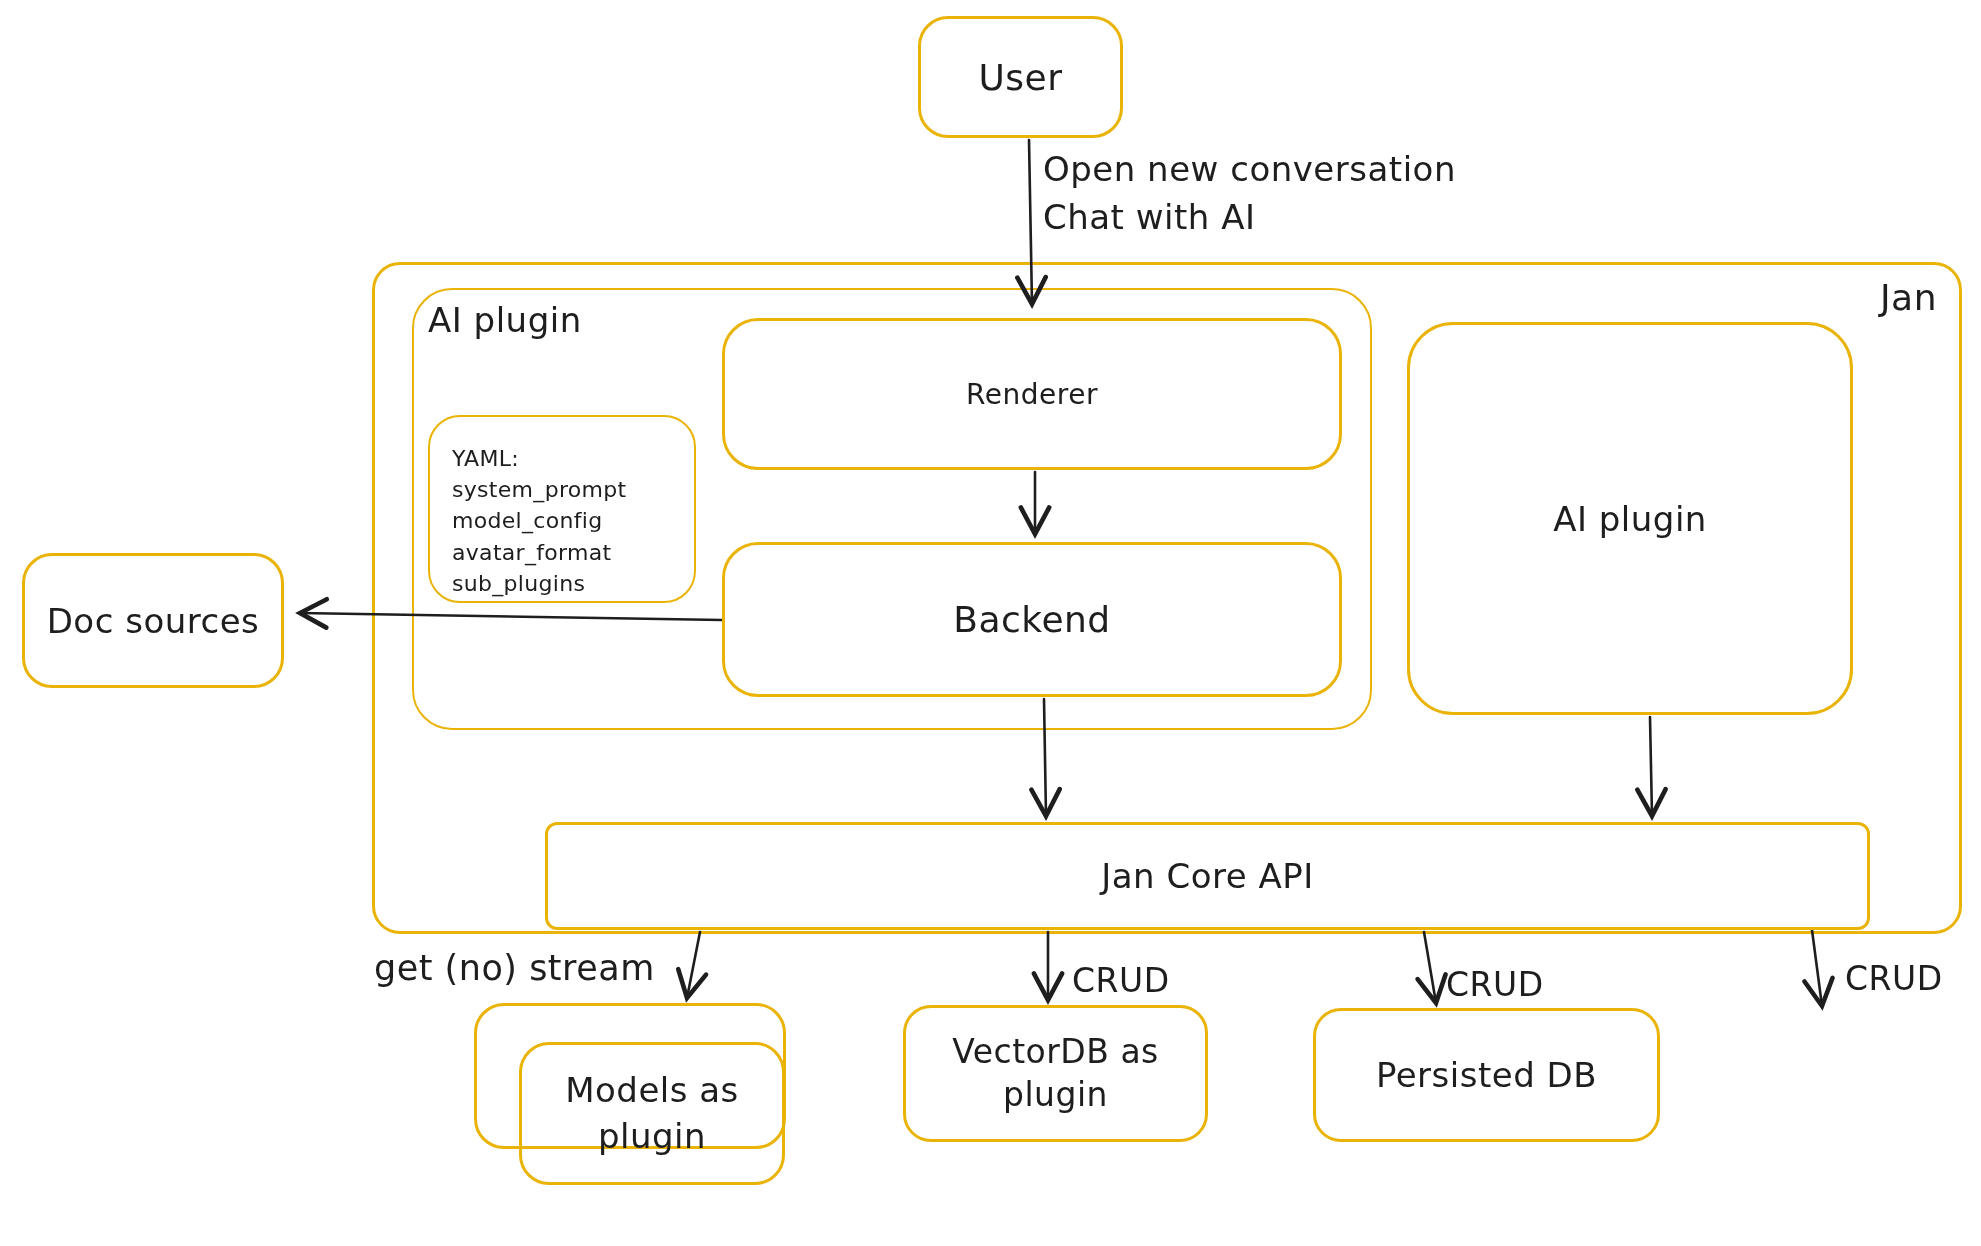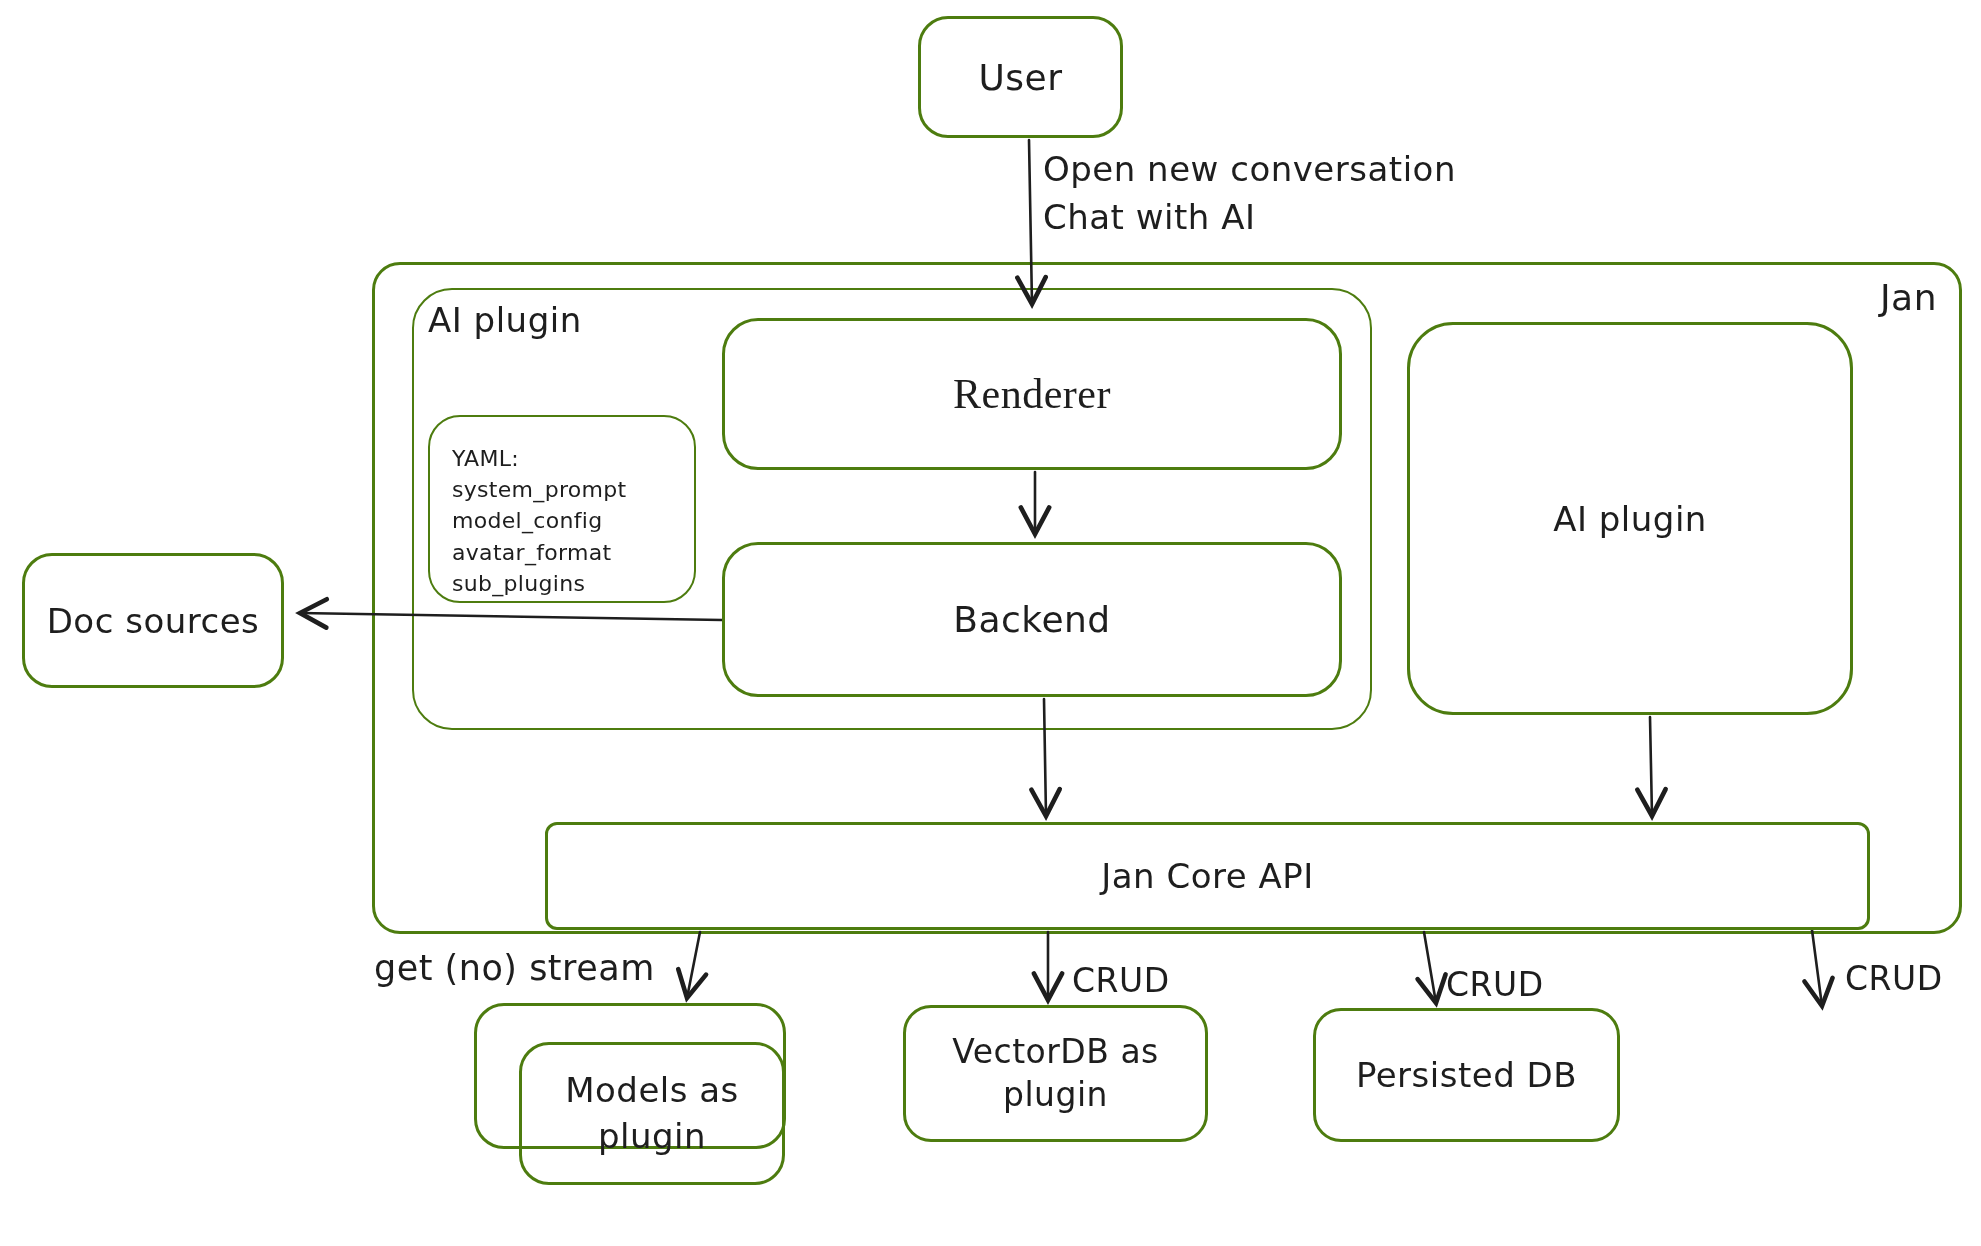--- a/index.html
+++ b/index.html
@@ -6,21 +6,21 @@
   #canvas{
     position:relative;
     width:1981px;height:1246px;
     background:#ffffff;
     font-family:"DejaVu Sans", sans-serif;
     color:#1e1e1e;
     overflow:hidden;
   }
   .node{
     position:absolute;
-    border:3px solid #4d7c0f;
+    border:3px solid #eab308;
     background:#ffffff;
     box-sizing:border-box;
   }
   .node .lbl{
     font-size:34px;
     letter-spacing:0.5px;
     white-space:pre-line;
     text-align:center;
   }
   .center{
@@ -47,21 +47,21 @@
   #n-yaml .yline{font-size:22px;line-height:1.42;letter-spacing:0.3px;}
   #n-backend{left:722px;top:542px;width:620px;height:155px;border-radius:36px;}
   #n-ai-right{left:1407px;top:322px;width:446px;height:393px;border-radius:46px;}
   #n-doc{left:22px;top:553px;width:262px;height:135px;border-radius:30px;}
   #n-jancore{left:545px;top:822px;width:1325px;height:108px;border-radius:12px;}
   #n-models-back{left:474px;top:1003px;width:312px;height:146px;border-radius:30px;}
   #n-models-front{left:519px;top:1042px;width:266px;height:143px;border-radius:30px;background:transparent;}
   #n-models-front .lbl{line-height:1.35;}
   #n-vectordb{left:903px;top:1005px;width:305px;height:137px;border-radius:28px;}
   #n-vectordb .lbl{font-size:33px;line-height:1.3;}
-  #n-pdb{left:1313px;top:1008px;width:307px;height:134px;border-radius:28px;}
+  #n-pdb{left:1313px;top:1008px;width:347px;height:134px;border-radius:28px;}
   #n-pfs{left:1653px;top:1012px;width:302px;height:135px;border-radius:28px;}
 
   
   #e-user-lbl{left:1043px;top:146px;}
   #e-getstream{left:374px;top:944px;font-size:35px;}
   #e-crud-vdb{left:1072px;top:958px;font-size:33px;}
   #e-crud-pdb{left:1446px;top:962px;font-size:33px;}
   #e-crud-pfs{left:1845px;top:956px;font-size:33px;}
 </style>
 </head>
@@ -95,21 +95,21 @@
   </svg>
 
   <div class="node center" id="n-user">
     <div class="lbl" style="font-size:36px;">User</div>
   </div>
 
   <div class="floatlbl" id="e-user-lbl">Open new conversation
 Chat with AI</div>
 
   <div class="node center" id="n-renderer">
-    <div class="lbl" style="font-size:42px;font-family:Liberation Serif, serif;">Renderer</div>
+    <div class="lbl" style="font-size:28px;">Renderer</div>
   </div>
 
   <div class="node" id="n-yaml">
     <div class="yline">YAML:</div>
     <div class="yline">system_prompt</div>
     <div class="yline">model_config</div>
     <div class="yline">avatar_format</div>
     <div class="yline">sub_plugins</div>
   </div>
 

